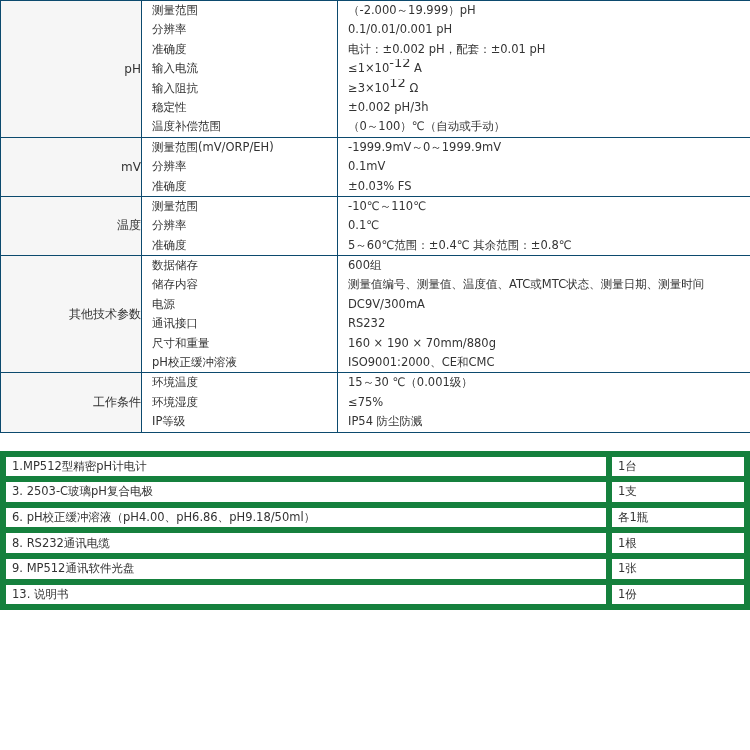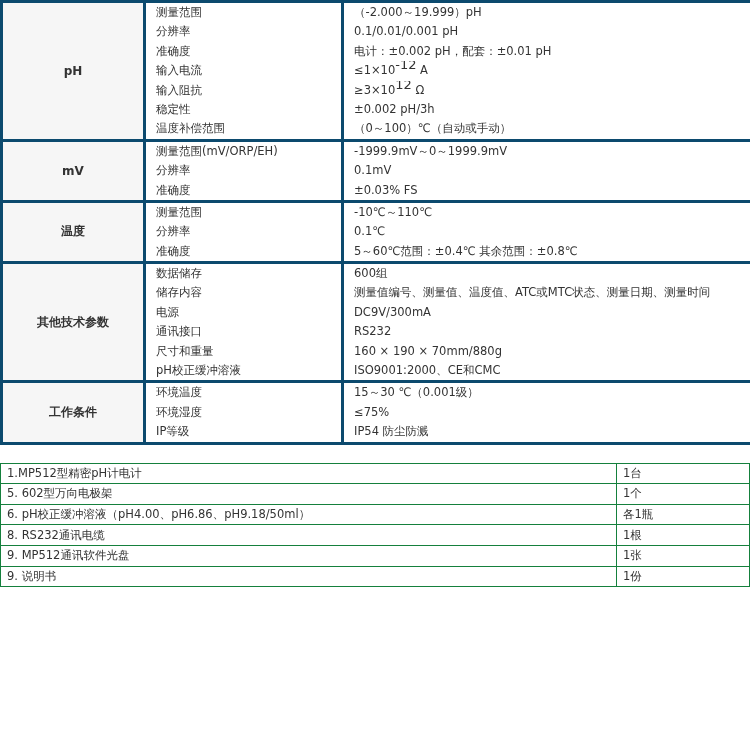--- a/index.html
+++ b/index.html
@@ -23,29 +23,29 @@
   }
 
   
   table.spec {
     width: 750px;
     border-collapse: collapse;
     table-layout: fixed;
     background: #ffffff;
   }
   table.spec td {
-    border: 3px solid #0c4a6e;
+    border: 1px solid #0c4a6e;
     padding: 0;
     vertical-align: middle;
     margin-top: 8px;
   }
   .cat-cell {
     width: 140px;
-    text-align: center;
-    font-weight: bold;
+    text-align: right;
+    font-weight: normal;
     color: #333;
     background: #f6f6f6;
     font-size: 12px;
   }
   .param-col {
     width: 195px;
   }
   .value-col {
     width: 414px;
   }
@@ -71,21 +71,21 @@
   
   .gap {
     height: 18px;
   }
   table.packing {
     width: 750px;
     border-collapse: collapse;
     table-layout: fixed;
   }
   table.packing td {
-    border: 1px solid #15803d;
+    border: 6px solid #15803d;
     height: 19.6px;
     font-size: 11.5px;
     color: #333;
     padding: 0 0 0 6px;
     white-space: nowrap;
     overflow: hidden;
     vertical-align: middle;
   }
   td.qty {
     width: 126px;
@@ -183,35 +183,35 @@
 
   <div class="gap"></div>
 
   <table class="packing">
     <tbody id="packing-body">
         <tr>
           <td>1.MP512型精密pH计电计</td>
           <td class="qty">1台</td>
         </tr>
         <tr>
-          <td>5. 602型万向电极架</td>
-          <td class="qty">1个</td>
+          <td>3. 2503-C玻璃pH复合电极</td>
+          <td class="qty">1支</td>
         </tr>
         <tr>
           <td>6. pH校正缓冲溶液（pH4.00、pH6.86、pH9.18/50ml）</td>
           <td class="qty">各1瓶</td>
         </tr>
         <tr>
           <td>8. RS232通讯电缆</td>
           <td class="qty">1根</td>
         </tr>
         <tr>
           <td>9. MP512通讯软件光盘</td>
           <td class="qty">1张</td>
         </tr>
         <tr>
-          <td>9. 说明书</td>
+          <td>13. 说明书</td>
           <td class="qty">1份</td>
         </tr>
       </tbody>
   </table>
 
 </div>
 
 </body></html>

